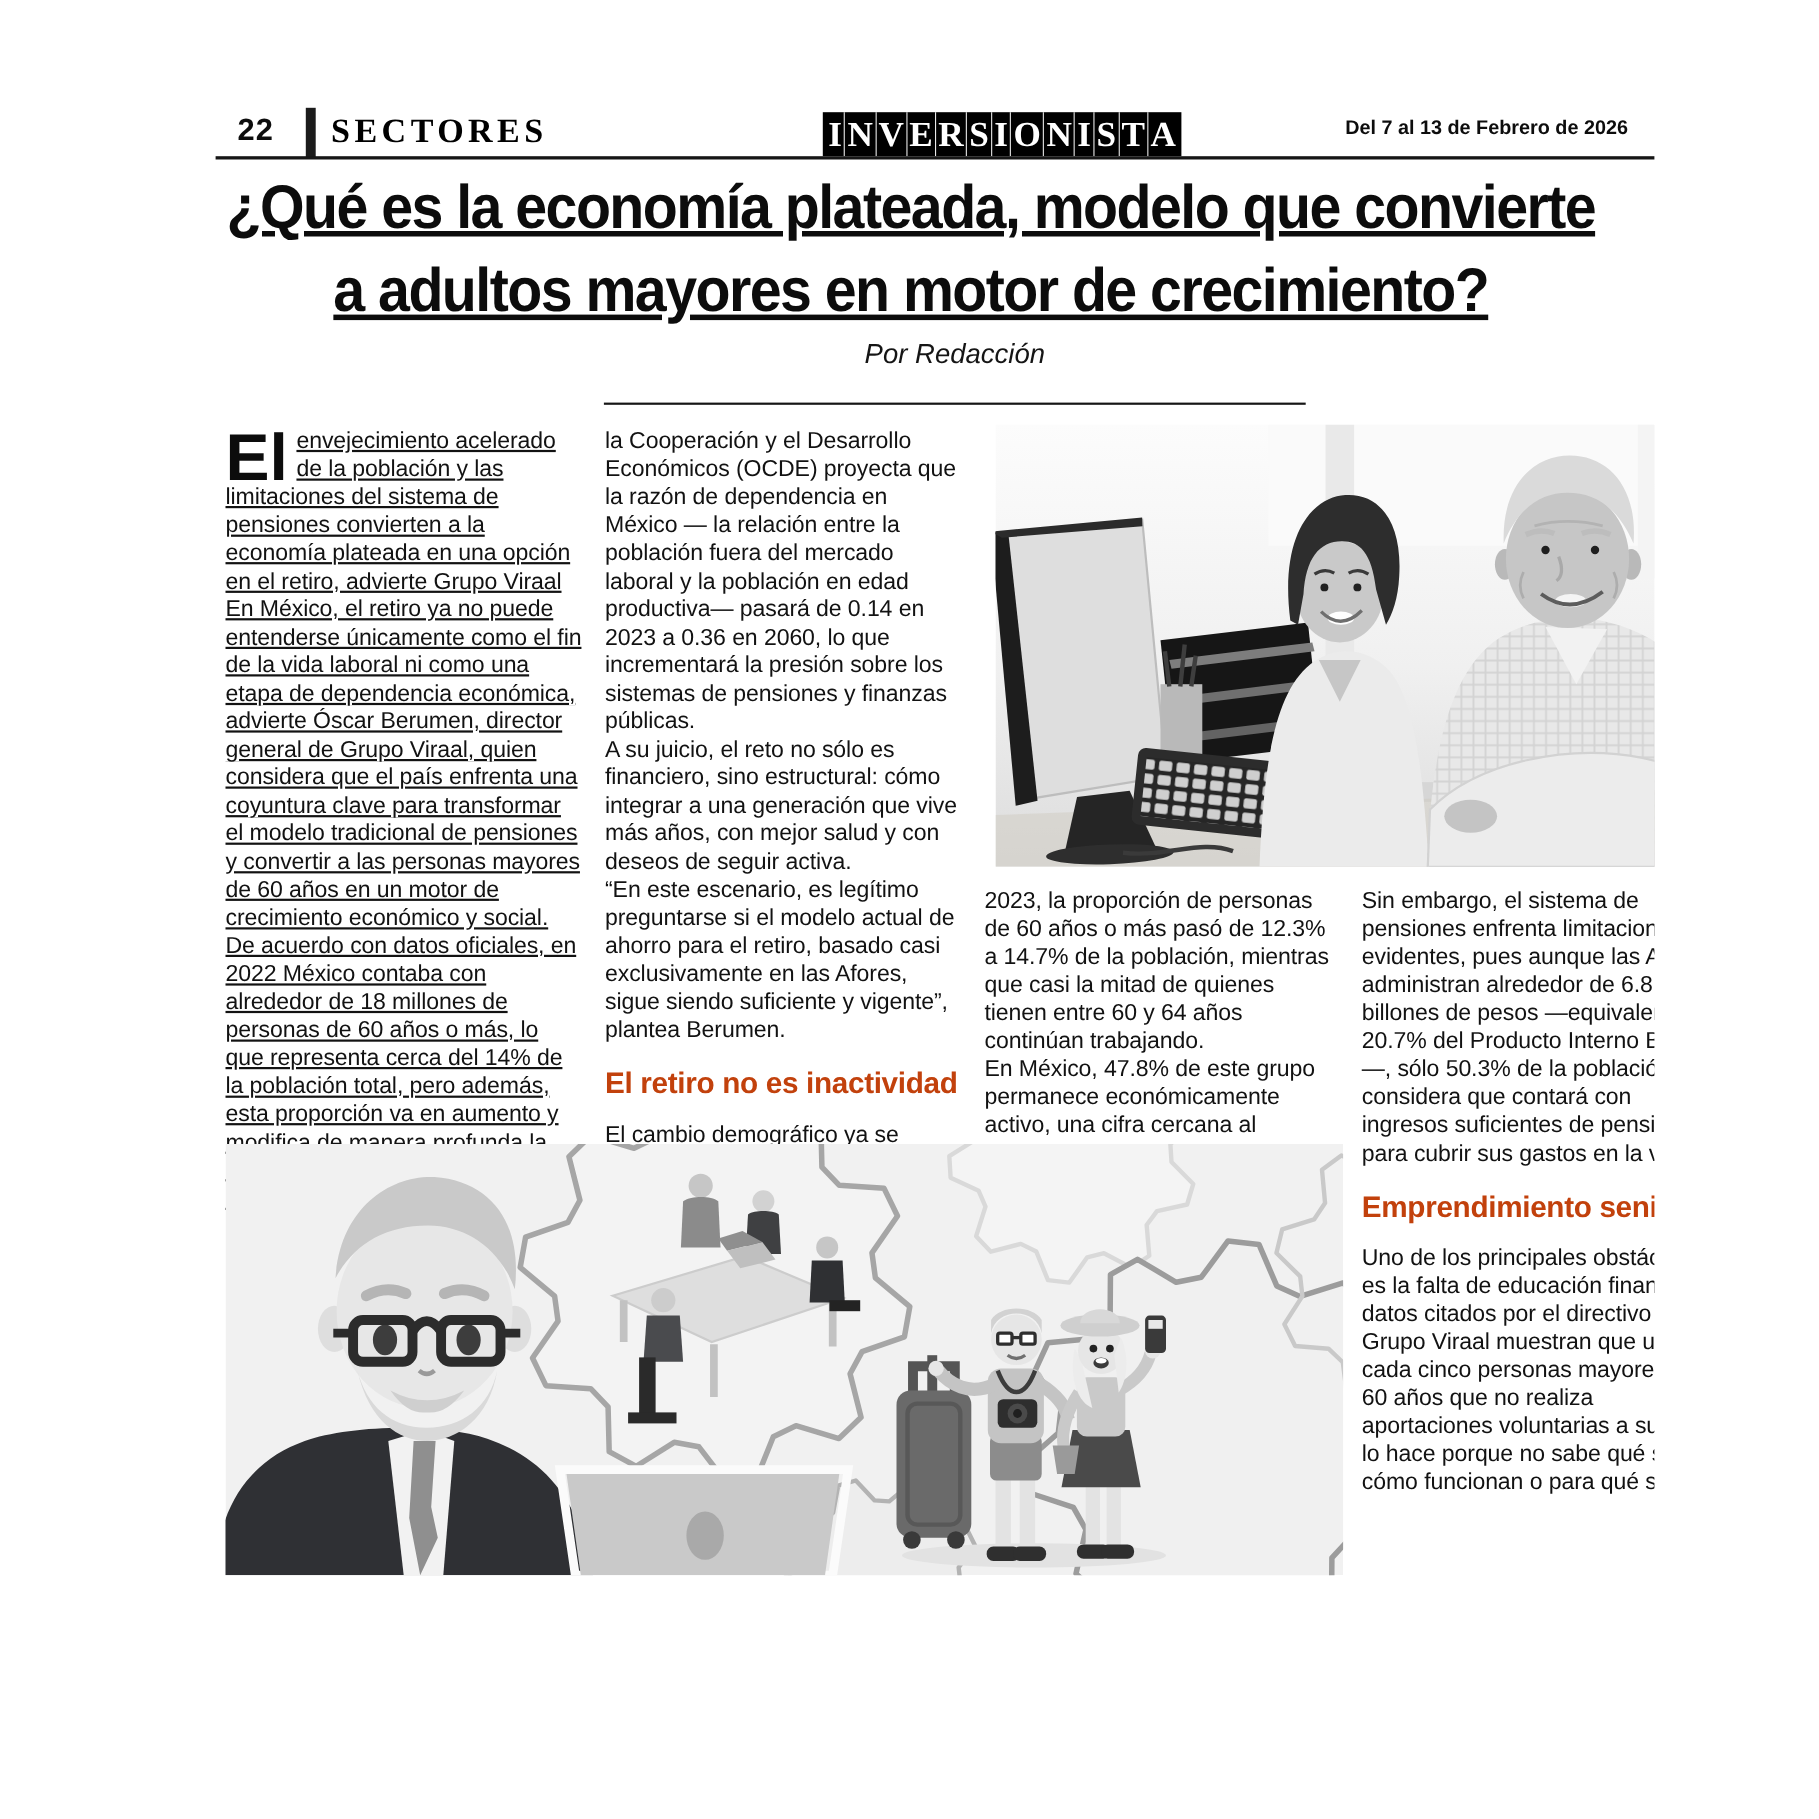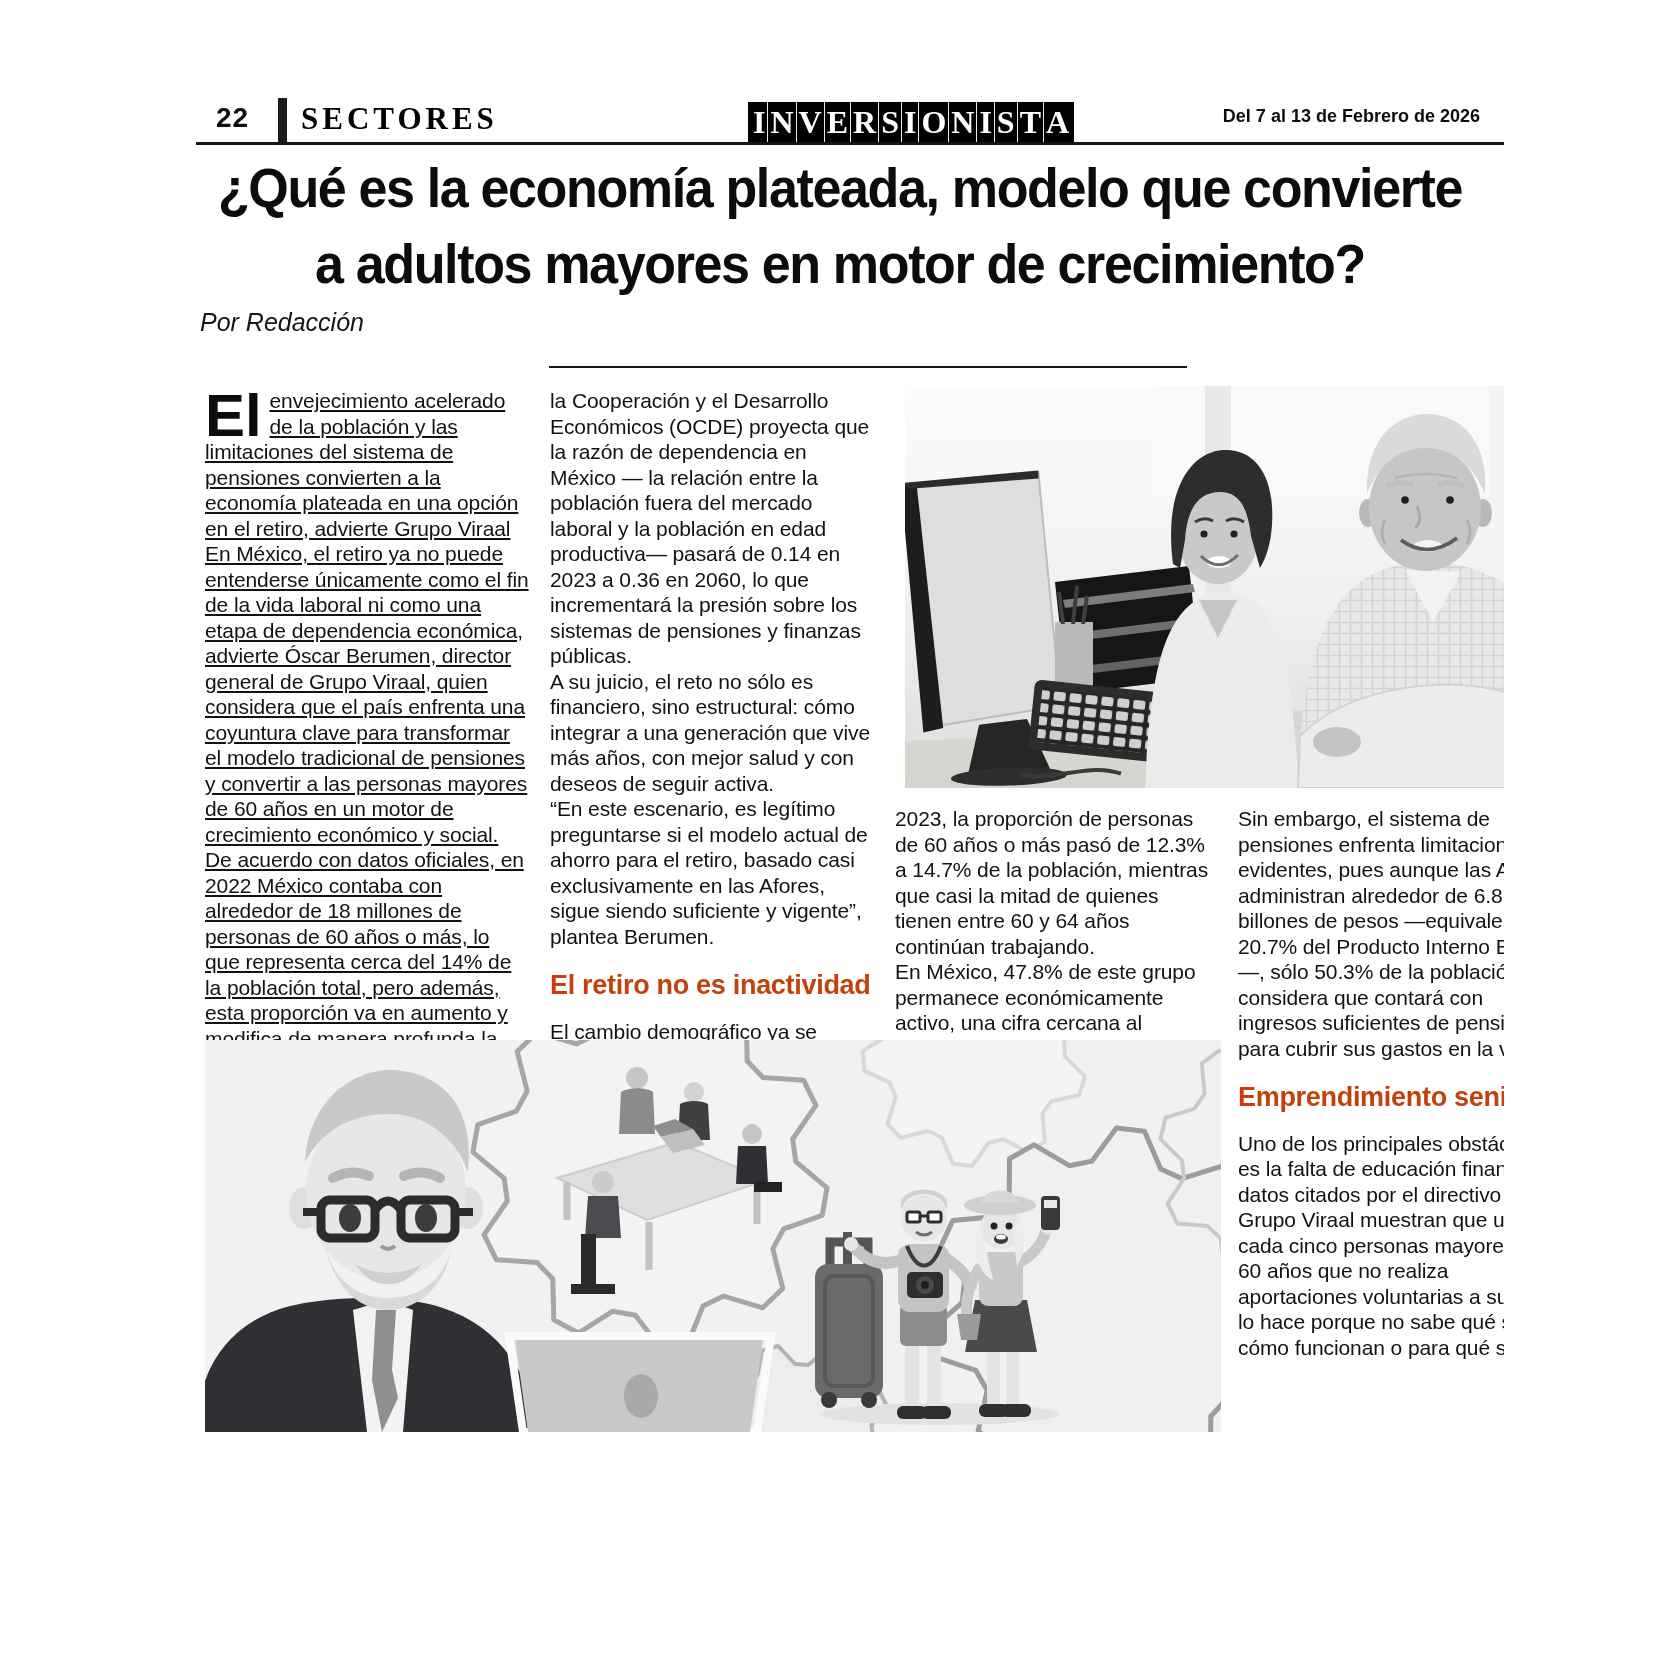--- a/index.html
+++ b/index.html
@@ -14,25 +14,25 @@
   .masthead{position:absolute;left:748px;top:102px;height:40px;background:#000;
             display:flex;align-items:center;padding:0 3px;}
   .masthead span{font-family:"Liberation Serif",serif;font-weight:bold;color:#fff;
                  font-size:32px;line-height:40px;padding:0 2px;border-right:1px solid #e9e9e9;}
   .masthead span:last-child{border-right:none;}
   .date{position:absolute;left:1080px;top:106px;width:400px;text-align:right;
         font-size:18px;font-weight:bold;color:#0d0d0d;}
   .hrule{position:absolute;left:196px;top:142px;width:1370px;height:3px;background:#161616;}
 
   
-  .headline{position:absolute;left:160px;top:150px;width:1360px;text-align:center;
-            font-weight:bold;color:#0c0c0c;}
+  .headline{position:absolute;left:148px;top:150px;width:1360px;text-align:center;
+            font-weight:bold;color:#0c0c0c;text-decoration:underline;}
   .headline .hl{display:block;font-size:56px;line-height:76px;letter-spacing:-1.5px;
                 white-space:nowrap;transform:scaleX(0.93);transform-origin:50% 50%;}
-  .byline{position:absolute;left:200px;top:308px;width:1336px;
+  .byline{position:absolute;left:200px;top:308px;width:1336px;text-align:center;
           font-style:italic;font-size:25px;color:#151515;}
   .byrule{position:absolute;left:549px;top:366px;width:638px;height:2px;background:#161616;}
 
   
   .col{position:absolute;font-size:21px;line-height:25.5px;letter-spacing:-0.1px;color:#121212;}
   .col p{margin:0;}
   .col1{left:205px;top:388px;width:324px;text-decoration:underline;}
   .col2{left:550px;top:388px;width:324px;}
   .col3{left:895px;top:806px;width:324px;}
   .col4{left:1238px;top:806px;width:327px;}

